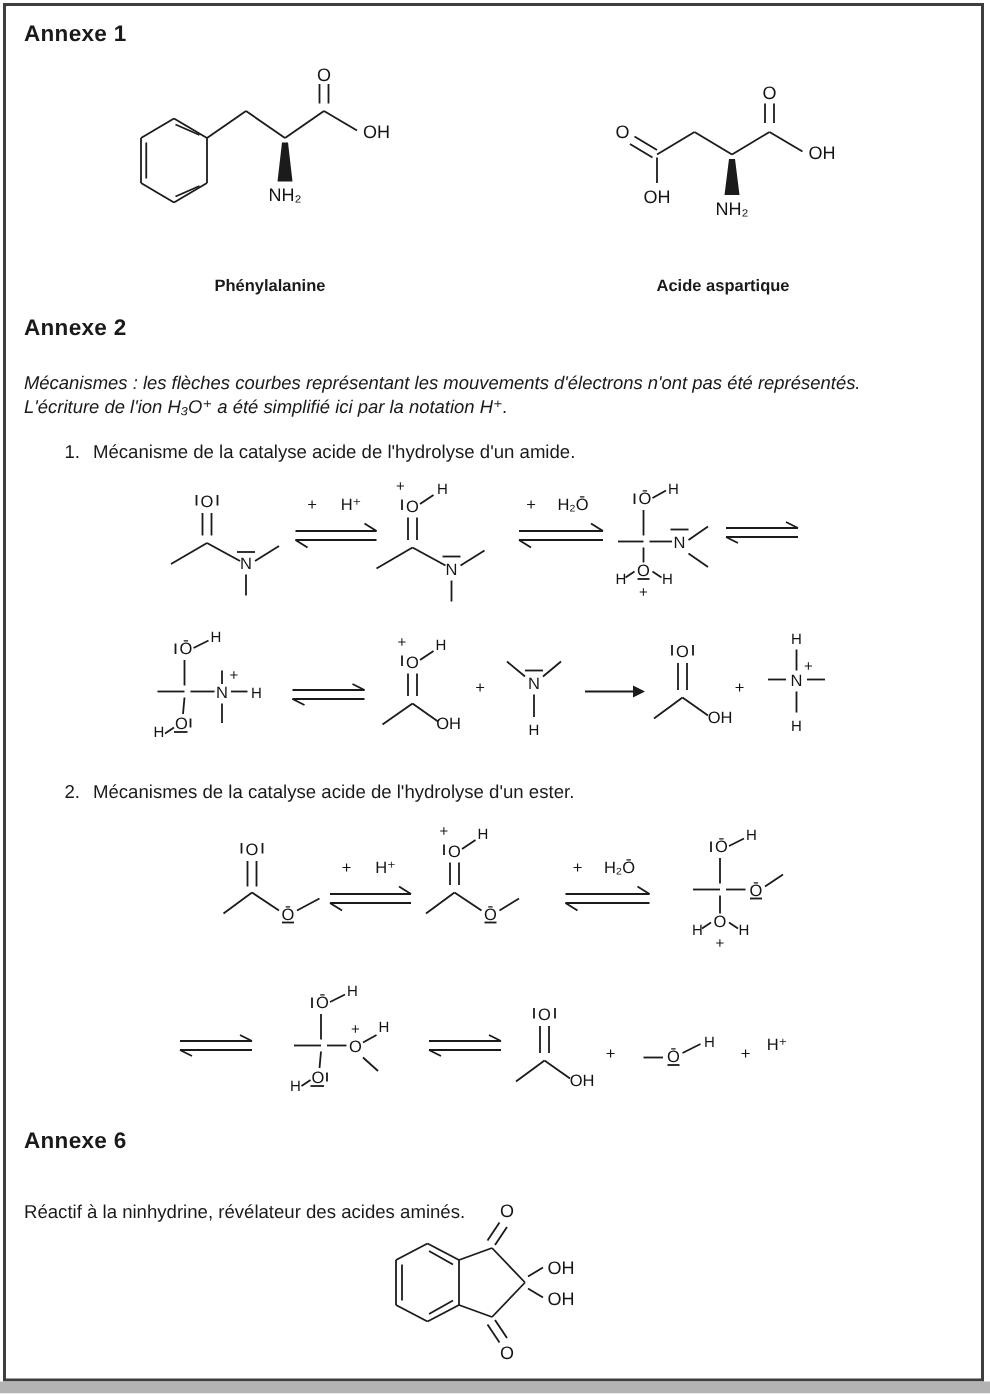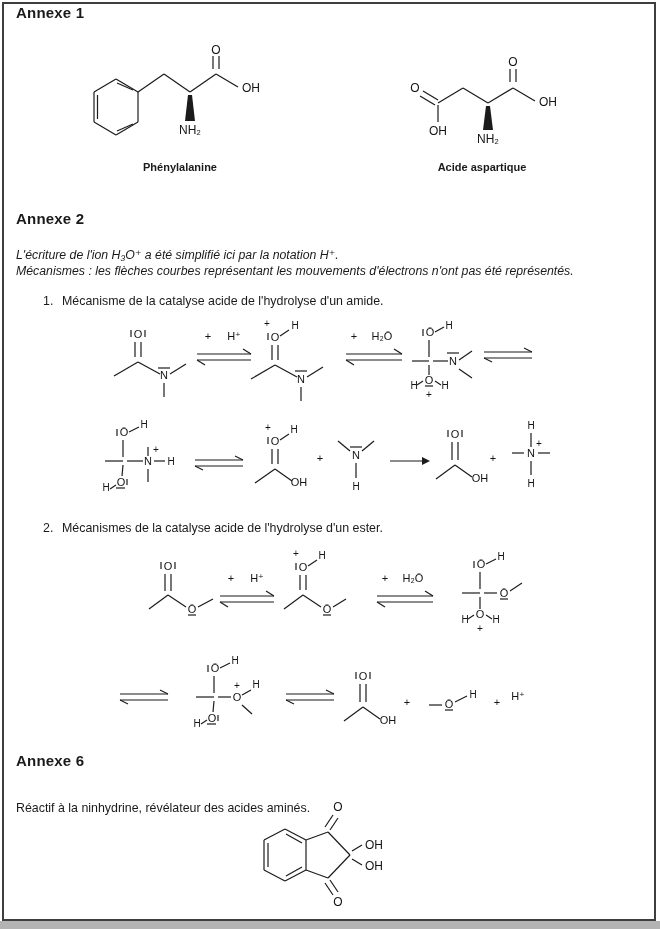--- a/index.html
+++ b/index.html
@@ -11,31 +11,31 @@
   .frame{
     position:absolute;left:2px;top:2px;width:650px;height:915px;
     border:2px solid #3e3e3e;background:#fff;
   }
   .abs{position:absolute;}
   .heading{font-weight:bold;font-size:15px;letter-spacing:0.2px;}
   .note{font-style:italic;font-size:12.3px;line-height:15.8px;width:624px;}
   .list-item{display:flex;font-size:12.4px;}
   .list-item .num{width:19px;}
   .bodytext{font-size:12.4px;margin-top:28px;}
-  .mol-label{font-weight:bold;font-size:11px;text-align:center;}
+  .mol-label{font-weight:bold;font-size:11px;text-align:center;margin-top:24px;}
   .st svg{overflow:visible;display:block;}
   .st svg text{font-family:"Liberation Sans","DejaVu Sans",sans-serif;fill:#141414;}
   .bottom-strip{position:absolute;left:0;top:921px;width:660px;height:8px;background:#b3b3b3;}
 </style>
 </head>
 <body>
 
 <div class="frame"></div>
 
-<div class="abs heading" style="left:16px;top:4px">Annexe 1</div>
+<div class="abs heading" style="left:16px;top:14px">Annexe 1</div>
 
 <span class="st abs" style="left:80px;top:46px">
     <svg width="200" height="105" viewBox="0 0 200 105">
       <line x1="14" y1="46" x2="36" y2="33" stroke="#1b1b1b" stroke-width="1.2"></line>
       <line x1="36" y1="33" x2="58" y2="46" stroke="#1b1b1b" stroke-width="1.2"></line>
       <line x1="58" y1="46" x2="58" y2="76" stroke="#1b1b1b" stroke-width="1.2"></line>
       <line x1="58" y1="76" x2="36" y2="89" stroke="#1b1b1b" stroke-width="1.2"></line>
       <line x1="36" y1="89" x2="14" y2="76" stroke="#1b1b1b" stroke-width="1.2"></line>
       <line x1="14" y1="76" x2="14" y2="46" stroke="#1b1b1b" stroke-width="1.2"></line>
       <line x1="17.5" y1="49" x2="17.5" y2="73" stroke="#1b1b1b" stroke-width="1.2"></line>
@@ -72,22 +72,22 @@
       <text x="108" y="16" font-size="12" text-anchor="middle">O</text>
       <text x="134" y="56" font-size="12" text-anchor="start">OH</text>
       <text x="83" y="93" font-size="12" text-anchor="middle">NH₂</text>
     </svg>
   </span>
 <div class="abs mol-label" style="left:387px;top:161px;width:190px">Acide aspartique</div>
 
 <div class="abs heading" style="left:16px;top:210px">Annexe 2</div>
 
 <div class="abs note" style="left:16px;top:248px">
+  <div>Mécanismes : les flèches courbes représentant les mouvements d'électrons n'ont pas été représentés.</div>
   <div>L'écriture de l'ion H₃O⁺ a été simplifié ici par la notation H⁺.</div>
-  <div>Mécanismes : les flèches courbes représentant les mouvements d'électrons n'ont pas été représentés.</div>
 </div>
 
 <div class="abs list-item" style="left:43px;top:294px">
   <span class="num">1.</span>
   <span>Mécanisme de la catalyse acide de l'hydrolyse d'un amide.</span>
 </div>
 
 <span class="st abs" style="left:100px;top:324px">
     <svg width="92" height="78" viewBox="0 0 92 78">
       <line x1="31" y1="6" x2="31" y2="13" stroke="#1b1b1b" stroke-width="1.2"></line>

